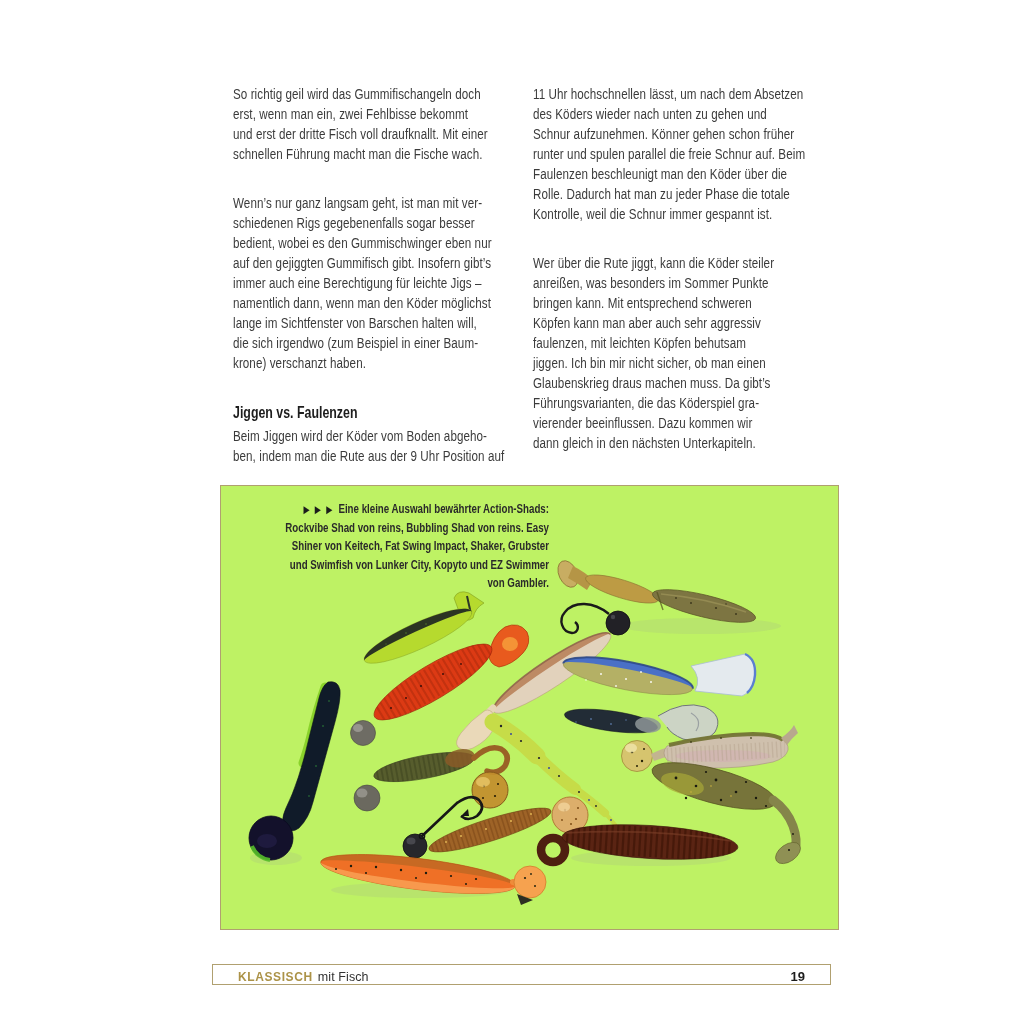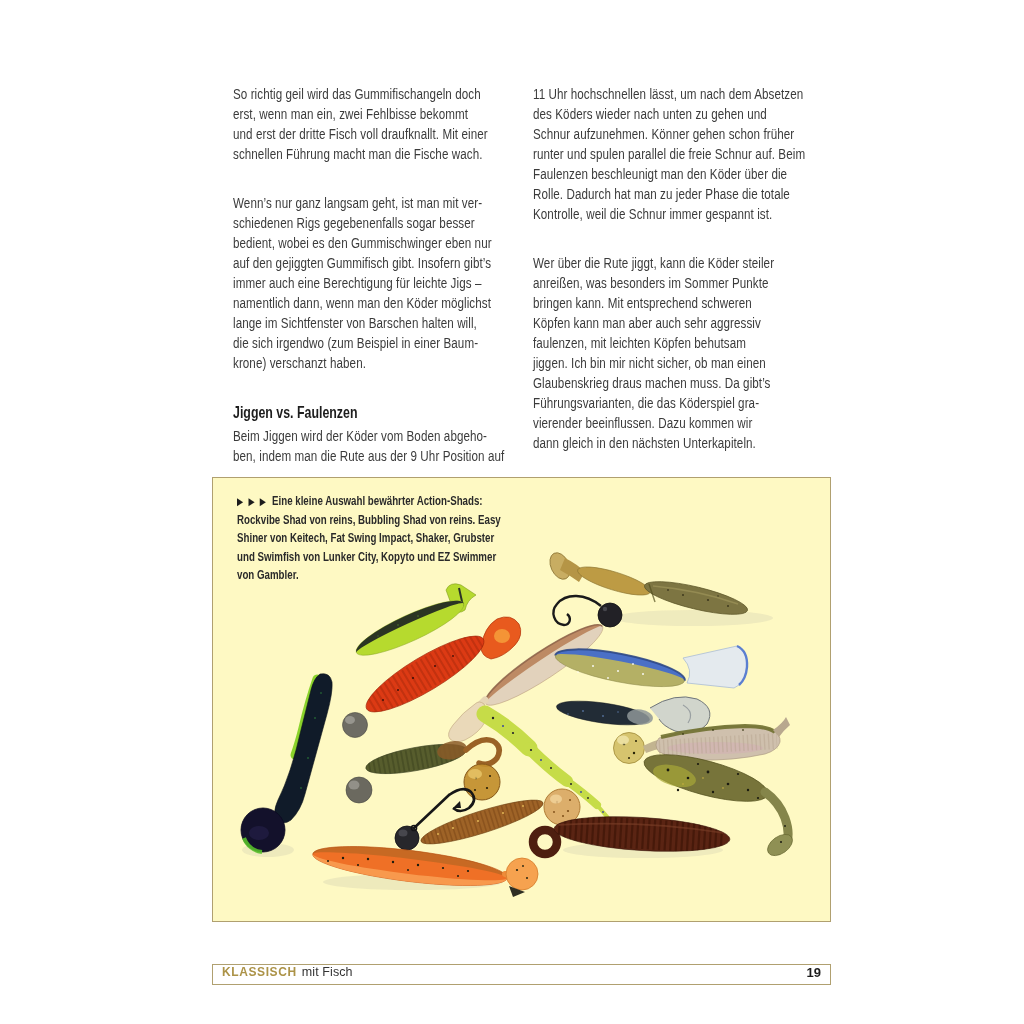--- a/index.html
+++ b/index.html
@@ -16,34 +16,34 @@
   .body-text{
     margin:0 0 29px 0;font-size:15.5px;line-height:20px;color:#3b3b3b;
     white-space:pre;letter-spacing:0.1px;
   }
   .subhead{
     margin:13px 0 4px 0;font-size:16.5px;line-height:20px;font-weight:bold;color:#1d1d1d;
     white-space:pre;
   }
   .photo-box{
     position:absolute;left:212px;top:477px;width:617px;height:443px;
-    border:1px solid #b0a070;background:#fef9c3;margin:0;
+    border:1px solid #b0a070;background:#bef264;margin:8px;text-align:right;
   }
   .photo-box svg{position:absolute;left:0;top:0;}
   .caption{
     position:absolute;left:24px;top:14px;width:400px;
     transform:scaleX(0.76);transform-origin:0 0;
     font-size:12.8px;line-height:18.5px;font-weight:bold;color:#2a2a2a;z-index:3;
   }
   .caption .arrows{font-size:10.5px;letter-spacing:2px;margin-right:6px;color:#1c1c1c;}
   .caption .caption-text{white-space:pre-line;}
   .footer{
     position:absolute;left:212px;top:964px;width:619px;height:21px;
     border:1px solid #b0a070;box-sizing:border-box;
-    display:flex;align-items:flex-start;padding:0 9px;
+    display:flex;align-items:flex-end;padding:0 25px;
   }
   .kicker{font-weight:bold;font-size:12px;letter-spacing:0.6px;color:#ac9348;}
   .kicker-suffix{font-size:12.5px;color:#333333;margin-left:5px;letter-spacing:0.1px;}
   .pagenum{margin-left:auto;font-weight:bold;font-size:13px;color:#1d1d1d;}
 </style>
 </head>
 <body>
 
 <div class="page">
 

